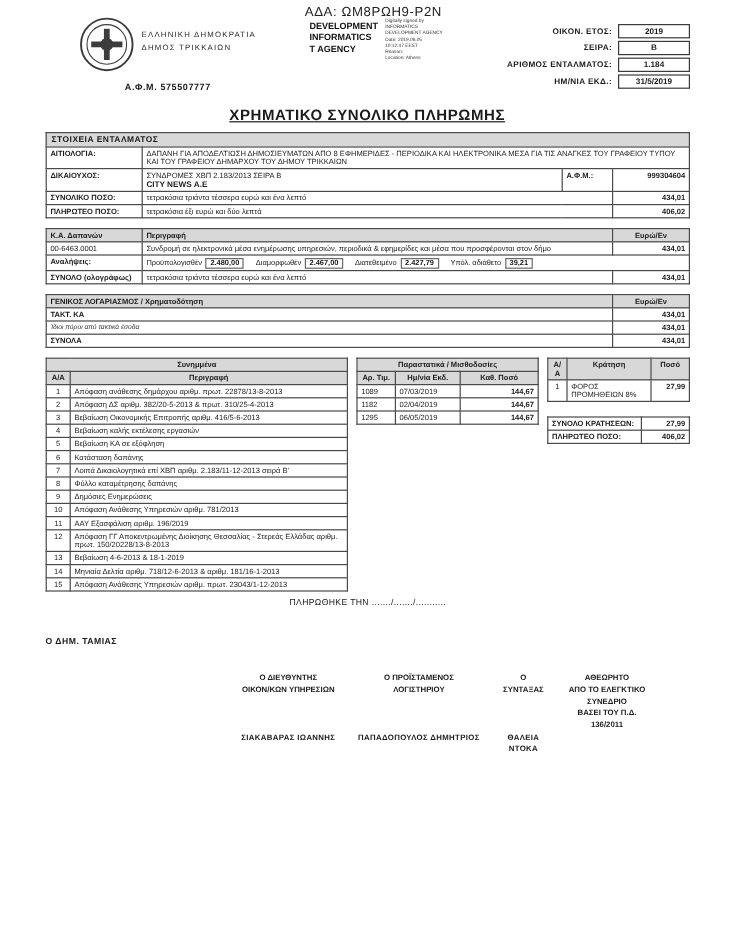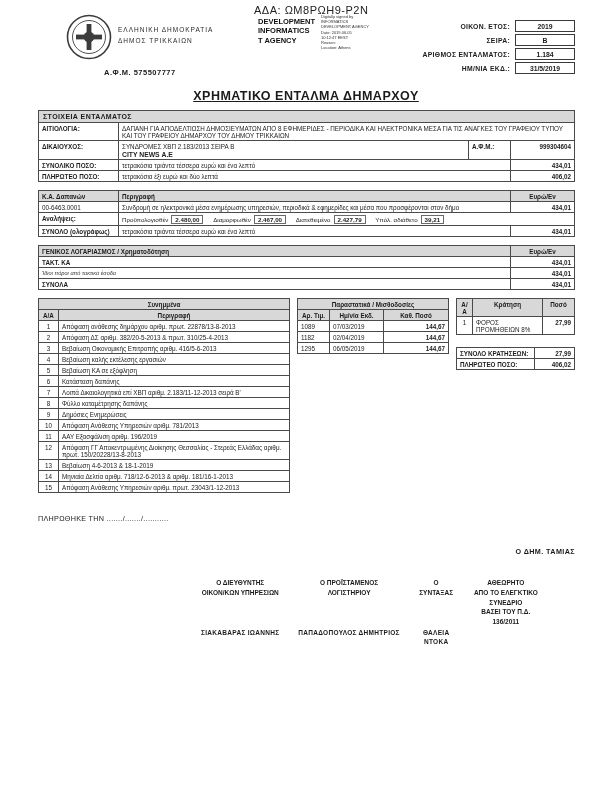--- a/index.html
+++ b/index.html
@@ -35,22 +35,22 @@
   .small-italic { font-style:italic; font-size:5.6px; color:#333; }
   .payee-main { font-weight:bold; font-size:6.8px; margin-top:1px; }
   .budget-pair { display:inline-block; margin-right:8px; font-size:6.2px; }
   .budget-box { display:inline-block; border:1px solid #6a6a6a; padding:0 3px; margin-left:3px; font-weight:bold; } .gap8 { height:8px; }
   
   .triple { display:flex; gap:7px; margin-top:8px; align-items:flex-start; }
   .col-attach { width:252px; } .col-inv { width:152px; } .col-ded { flex:1; }
   .ded-totals { margin-top:12px; }
   .ded-totals td { font-size:6.3px; }
   
-  .paid-on { text-align:left; font-size:7.2px; margin-top:21px; letter-spacing:.3px; }
-  .treasurer { text-align:right; font-size:7.2px; font-weight:bold; margin-top:24px; letter-spacing:.4px; }
+  .paid-on { text-align:center; font-size:7.2px; margin-top:4px; letter-spacing:.3px; }
+  .treasurer { text-align:left; font-size:7.2px; font-weight:bold; margin-top:24px; letter-spacing:.4px; }
   .signatures { display:flex; margin:22px 30px 0 150px; justify-content:space-between; }
   .sig-col { text-align:center; font-size:6.5px; font-weight:bold; line-height:1.5; }
   .sig-spacer { height:30px; }
   .sig-name { font-size:6.5px; font-weight:bold; letter-spacing:.3px; }
 </style>
 </head>
 <body>
 
 <div class="page">
 
@@ -101,21 +101,21 @@
         <span class="meta-label">ΑΡΙΘΜΟΣ ΕΝΤΑΛΜΑΤΟΣ:</span>
         <span class="meta-value">1.184</span>
       </div>
       <div class="meta-row">
         <span class="meta-label">ΗΜ/ΝΙΑ ΕΚΔ.:</span>
         <span class="meta-value">31/5/2019</span>
       </div>
     </div>
   </div>
 
-  <div class="title">ΧΡΗΜΑΤΙΚΟ ΕΝΤΑΛΜΑ ΔΗΜΑΡΧΟΥ</div>
+  <div class="title">ΧΡΗΜΑΤΙΚΟ ΣΥΝΟΛΙΚΟ ΠΛΗΡΩΜΗΣ</div>
 
   <div class="content">
 
     <div class="section-bar">ΣΤΟΙΧΕΙΑ ΕΝΤΑΛΜΑΤΟΣ</div>
     <table>
       <colgroup>
           <col style="width:80px">
           <col>
           <col style="width:42px">
           <col style="width:64px">

